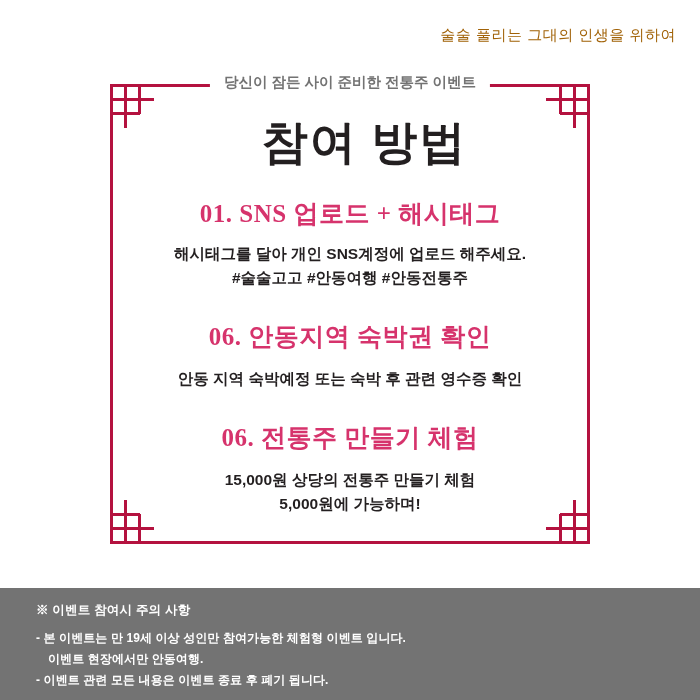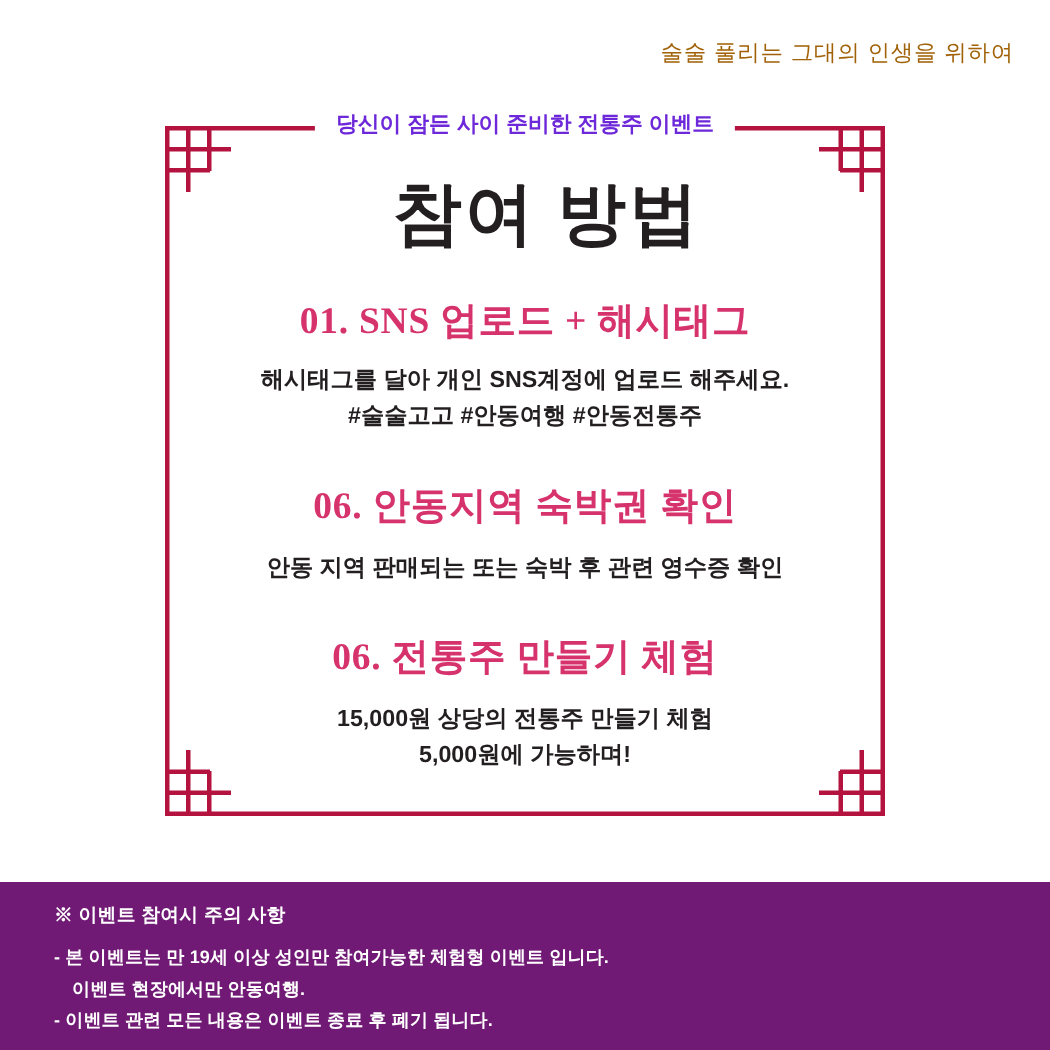--- a/index.html
+++ b/index.html
@@ -80,21 +80,21 @@
 
   
   .eyebrow {
     position: absolute;
     top: -11px;
     left: 50%;
     transform: translateX(-50%);
     background: #ffffff;
     padding: 0 14px;
     font-size: 14.5px;
-    color: #6d28d9;
+    color: #737373;
     font-weight: 700;
     white-space: nowrap;
   }
 
   
   .content {
     position: absolute;
     left: 0;
     right: 0;
     top: 34px;
@@ -132,21 +132,21 @@
   .step.s3 { margin-bottom: 0; }
   .step.s2 .step-title, .step.s3 .step-title { margin-bottom: 14px; }
 
   
   .notice {
     position: absolute;
     left: 0;
     bottom: 0;
     width: 700px;
     height: 112px;
-    background: #701a75;
+    background: #737373;
     color: #ffffff;
     padding: 14px 36px 0 36px;
   }
   .notice-title {
     font-size: 12.5px;
     font-weight: 700;
     margin: 0 0 10px 0;
     letter-spacing: 0.2px;
   }
   .notice-item {
@@ -202,21 +202,21 @@
       <h1 class="main-title">참여 방법</h1>
 
       <div class="step s1">
         <p class="step-title">01. SNS 업로드 + 해시태그</p>
         <p class="step-line">해시태그를 달아 개인 SNS계정에 업로드 해주세요.</p>
         <p class="step-line">#술술고고 #안동여행 #안동전통주</p>
       </div>
 
       <div class="step s2">
         <p class="step-title">06. 안동지역 숙박권 확인</p>
-        <p class="step-line">안동 지역 판매되는 또는 숙박 후 관련 영수증 확인</p>
+        <p class="step-line">안동 지역 숙박예정 또는 숙박 후 관련 영수증 확인</p>
       </div>
 
       <div class="step s3">
         <p class="step-title">06. 전통주 만들기 체험</p>
         <p class="step-line">15,000원 상당의 전통주 만들기 체험</p>
         <p class="step-line">5,000원에 가능하며!</p>
       </div>
     </div>
   </div>
 

